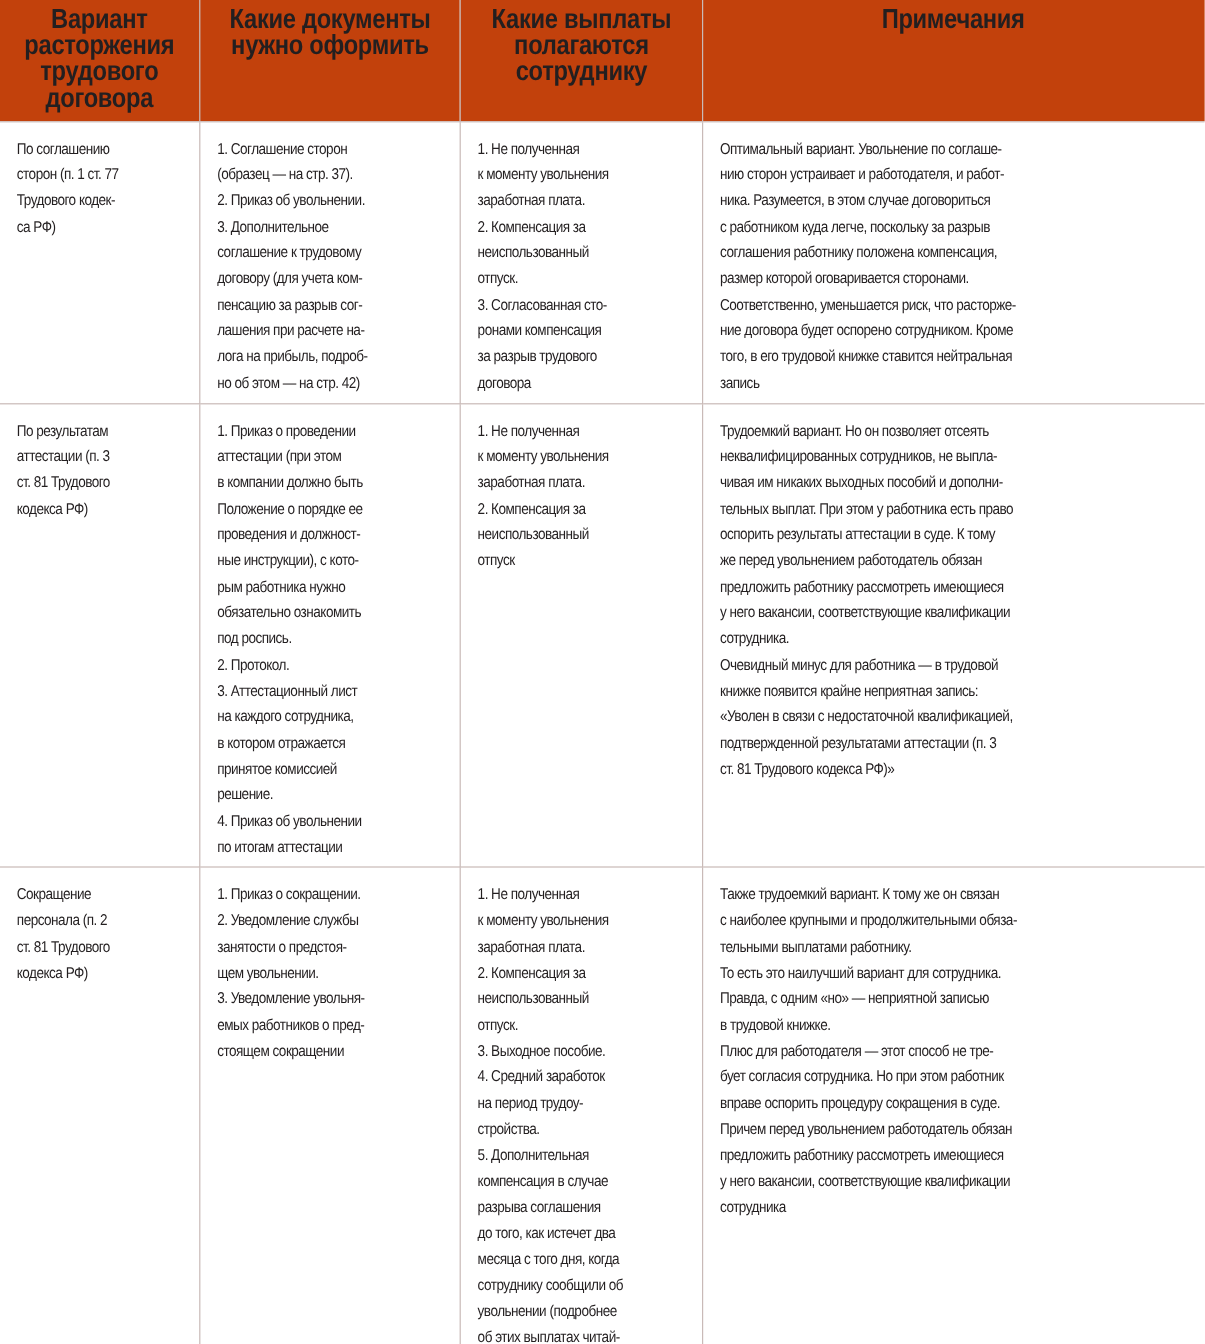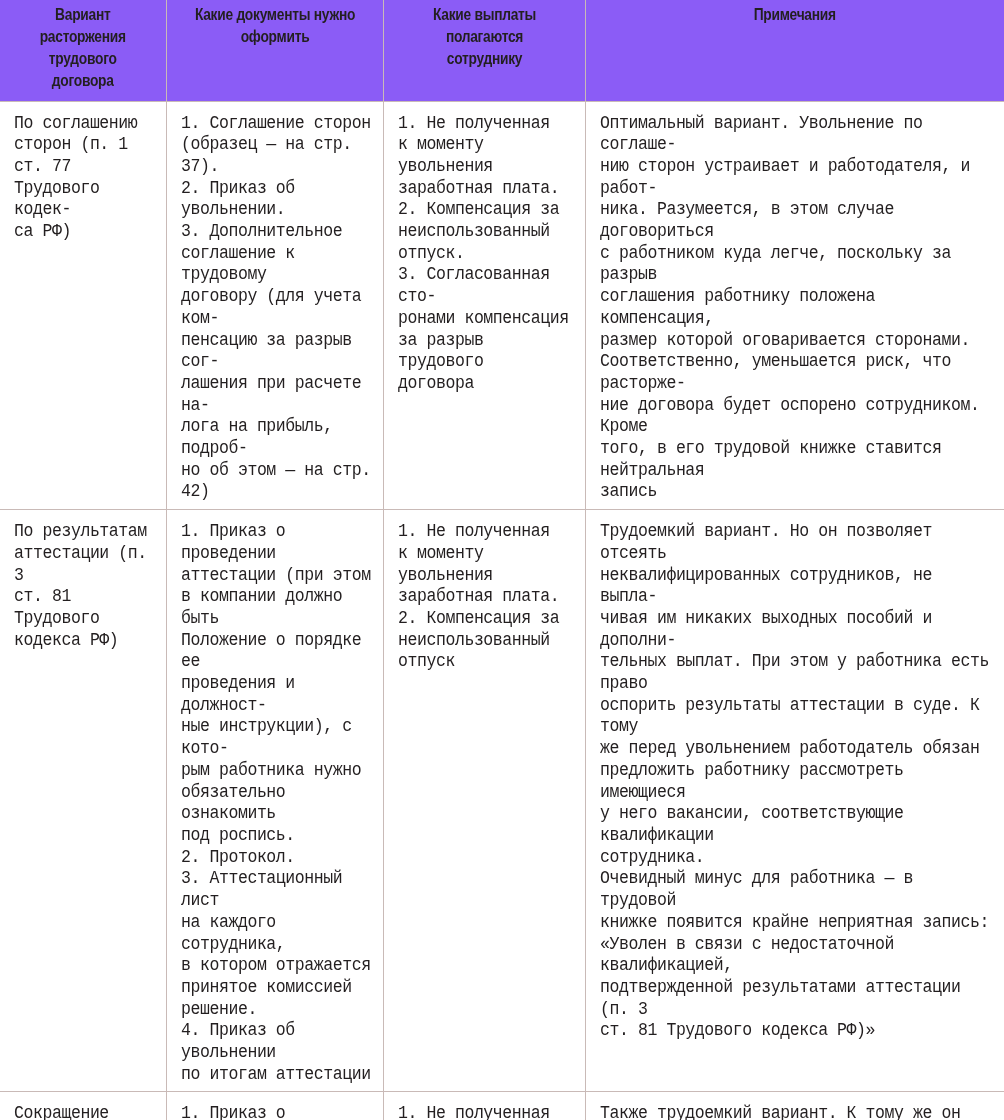--- a/index.html
+++ b/index.html
@@ -27,42 +27,41 @@
   th, td {
     border: 1px solid #c9bab7;
     vertical-align: top;
     text-align: left;
   }
   tr > :first-child { border-left: none; }
   tr > :last-child { border-right: none; }
   thead tr th { border-top: none; }
 
   th {
-    background: #8b5cf6;
+    background: #c2410c;
     font-weight: bold;
     text-align: center;
-    font-size: 16px;
+    font-size: 23px;
     line-height: 22px;
     height: 101px;
     padding: 4px 10px 0 10px;
     letter-spacing: -0.3px;
     box-sizing: border-box;
     transform-origin: center top;
   }
   th span {
     display: inline-block;
     transform: scaleX(0.86);
     transform-origin: center top;
   }
   td {
-    font-size: 19px;
+    font-size: 13px;
     line-height: 21.7px;
     padding: 11px 8px 6px 14px;
     letter-spacing: -0.5px;
-    font-family: Liberation Mono, monospace;
   }
   td .cell-text {
     display: block;
     white-space: pre-line;
     transform: scaleX(0.87);
     transform-origin: left top;
     width: 115%;
   }
   tr.row-1 td { height: 226px; box-sizing: border-box; }
   tr.row-2 td { height: 375px; box-sizing: border-box; }

